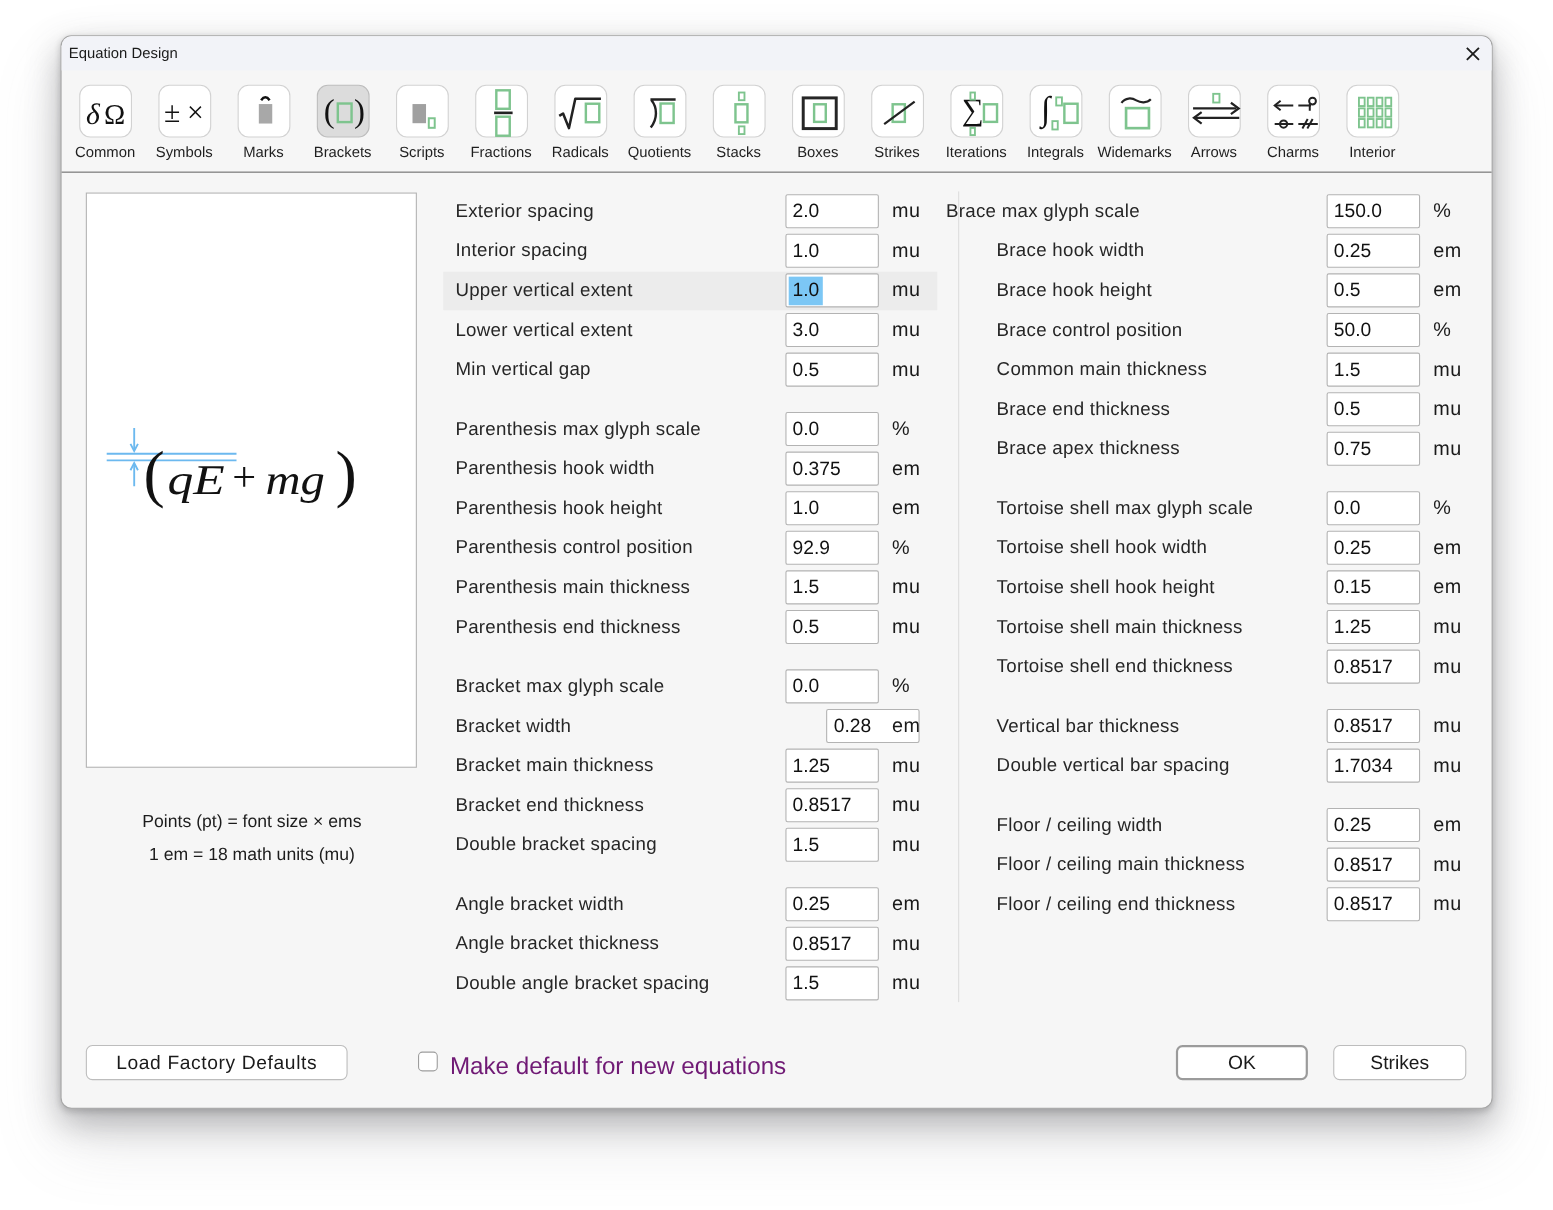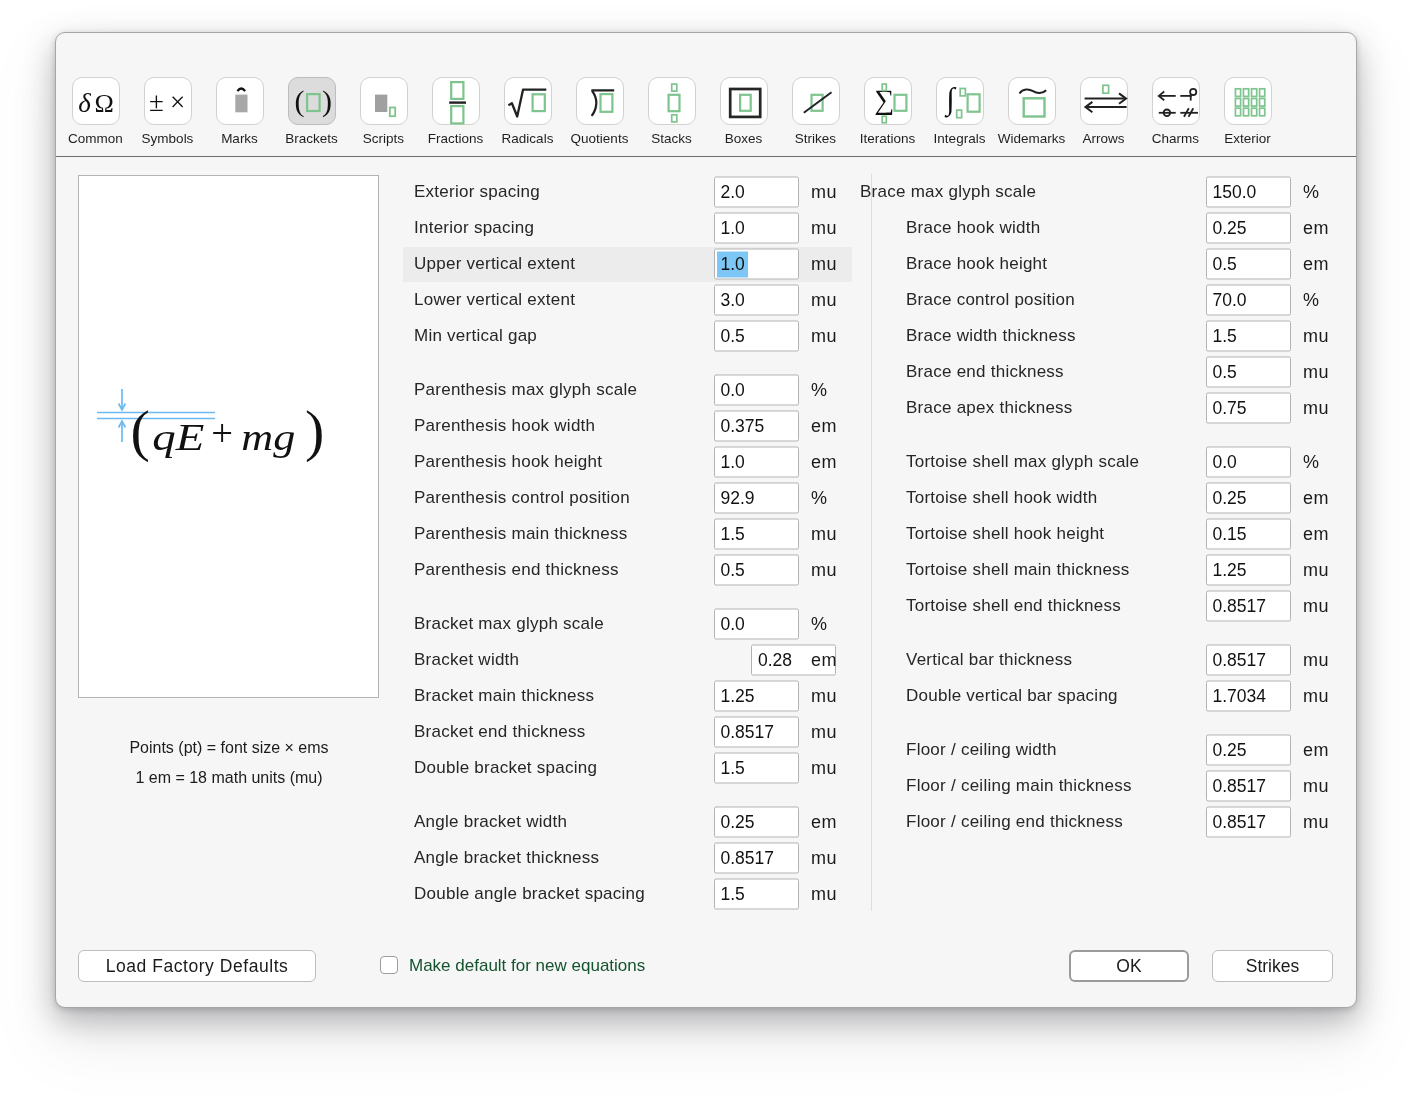--- a/index.html
+++ b/index.html
@@ -25,20 +25,26 @@
 .inp { position:absolute; transform:translateY(-50%); width:85px; height:31px;
   background:#fff; border:1px solid #b3b3b3; border-radius:2px; font-size:17.5px; color:#111;
   display:flex; align-items:center; padding-left:6px; }
 .unit { position:absolute; transform:translateY(-50%); font-size:18px; letter-spacing:0.4px; color:#1a1a1a; }
 .btn { position:absolute; background:#fff; border:1px solid #bdbdbd; border-radius:6px;
   font-size:17.5px; color:#1a1a1a; display:flex; align-items:center; justify-content:center; }
 </style></head>
 <body>
 <div id="stage">
 <div id="dlg">
+  <div id="titlebar">
+        <div id="title">Equation Design</div>
+    <svg id="closex" viewBox="0 0 24 24">
+          <path d="M6.5 6.5 L17.5 17.5 M17.5 6.5 L6.5 17.5" stroke="#1d1d1d" stroke-width="1.7" fill="none"></path>
+        </svg>
+  </div>
   <div id="toolbar" style="position:absolute;left:0;top:0;width:100%;height:123px">
         <div class="tbtn" style="left:15.5px"><svg width="48" height="48" viewBox="0 0 48 48">
             <text x="5.2" y="34.3" font-family="Liberation Serif" font-style="italic" font-size="27" fill="#111">δ</text>
             <text x="21.5" y="34.3" font-family="Liberation Serif" font-size="26" fill="#111">Ω</text>
           </svg></div>
         <div class="tlabel" style="left:-10.5px">Common</div>
         <div class="tbtn" style="left:87.5px"><svg width="48" height="48" viewBox="0 0 48 48">
             <text x="4.0" y="33" font-family="Liberation Serif" font-size="27" fill="#111">±</text>
             <text x="25.0" y="33" font-family="Liberation Serif" font-size="27" fill="#111">×</text>
           </svg></div>
@@ -138,21 +144,21 @@
             <rect x="34.550000000000004" y="10.8" width="5.2" height="7.6" fill="none" stroke="#7ec48e" stroke-width="1.7"></rect>
             <rect x="10.4" y="20.5" width="5.2" height="7.6" fill="none" stroke="#7ec48e" stroke-width="1.7"></rect>
             <rect x="18.450000000000003" y="20.5" width="5.2" height="7.6" fill="none" stroke="#7ec48e" stroke-width="1.7"></rect>
             <rect x="26.5" y="20.5" width="5.2" height="7.6" fill="none" stroke="#7ec48e" stroke-width="1.7"></rect>
             <rect x="34.550000000000004" y="20.5" width="5.2" height="7.6" fill="none" stroke="#7ec48e" stroke-width="1.7"></rect>
             <rect x="10.4" y="30.2" width="5.2" height="7.6" fill="none" stroke="#7ec48e" stroke-width="1.7"></rect>
             <rect x="18.450000000000003" y="30.2" width="5.2" height="7.6" fill="none" stroke="#7ec48e" stroke-width="1.7"></rect>
             <rect x="26.5" y="30.2" width="5.2" height="7.6" fill="none" stroke="#7ec48e" stroke-width="1.7"></rect>
             <rect x="34.550000000000004" y="30.2" width="5.2" height="7.6" fill="none" stroke="#7ec48e" stroke-width="1.7"></rect>
           </svg></div>
-        <div class="tlabel" style="left:1141.5px">Exterior</div>
+        <div class="tlabel" style="left:1141.5px">Interior</div>
       </div>
   <div id="sep"></div>
   <div id="preview"><svg width="299" height="521" viewBox="0 0 299 521">
 <g stroke="#6cb9ef" stroke-width="1.7" fill="none">
 <line x1="18" y1="236.5" x2="136" y2="236.5"></line>
 <line x1="18" y1="242.5" x2="136" y2="242.5"></line>
 <line x1="43" y1="213" x2="43" y2="233"></line>
 <path d="M39.6 227.5 L43 234 L46.4 227.5" fill="none"></path>
 <line x1="43" y1="246" x2="43" y2="266"></line>
 <path d="M39.6 251.5 L43 245 L46.4 251.5" fill="none"></path>
@@ -276,24 +282,24 @@
           <span>0.25</span>
         </div>
         <div class="unit" style="left:1303px;top:228px">em</div>
         <div class="lab" style="left:906px;top:264px">Brace hook height</div>
         <div class="inp" style="left:1205.5px;top:264px">
           <span>0.5</span>
         </div>
         <div class="unit" style="left:1303px;top:264px">em</div>
         <div class="lab" style="left:906px;top:300px">Brace control position</div>
         <div class="inp" style="left:1205.5px;top:300px">
-          <span>70.0</span>
+          <span>50.0</span>
         </div>
         <div class="unit" style="left:1303px;top:300px">%</div>
-        <div class="lab" style="left:906px;top:336px">Brace width thickness</div>
+        <div class="lab" style="left:906px;top:336px">Common main thickness</div>
         <div class="inp" style="left:1205.5px;top:336px">
           <span>1.5</span>
         </div>
         <div class="unit" style="left:1303px;top:336px">mu</div>
         <div class="lab" style="left:906px;top:372px">Brace end thickness</div>
         <div class="inp" style="left:1205.5px;top:372px">
           <span>0.5</span>
         </div>
         <div class="unit" style="left:1303px;top:372px">mu</div>
         <div class="lab" style="left:906px;top:408px">Brace apex thickness</div>
@@ -353,16 +359,16 @@
         <div class="unit" style="left:1303px;top:822px">mu</div>
   <div style="position:absolute;left:403px;top:246.5px;width:449px;height:35px;background:#ececec"></div>
         <div class="lab" style="left:414px;top:264px">Upper vertical extent</div>
         <div class="inp" style="left:713.5px;top:264px">
           <span style="background:#7cc7f5;padding:2.5px 3.5px;margin-left:-3.5px">1.0</span>
         </div>
         <div class="unit" style="left:811px;top:264px">mu</div>
   </div>
   <div class="btn" style="left:22px;top:917px;width:238px;height:32px;letter-spacing:0.55px">Load Factory Defaults</div>
   <div style="position:absolute;left:324px;top:923px;width:18px;height:18px;background:#fff;border:1.5px solid #9d9d9d;border-radius:4px"></div>
-  <div style="position:absolute;left:353px;top:922.5px;font-size:17px;color:#14532d">Make default for new equations</div>
+  <div style="position:absolute;left:353px;top:922.5px;font-size:22px;color:#701a75">Make default for new equations</div>
   <div class="btn" style="left:1013px;top:917px;width:120px;height:32px;border:2px solid #9b9b9b">OK</div>
   <div class="btn" style="left:1156px;top:917px;width:121px;height:32px">Strikes</div>
 </div>
 </div>
 </body></html>

